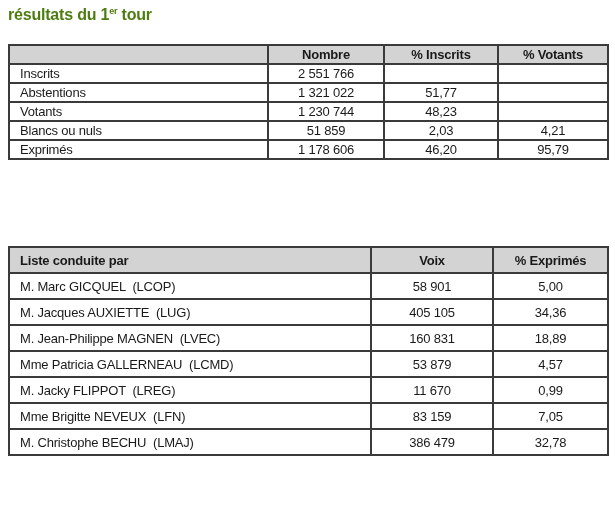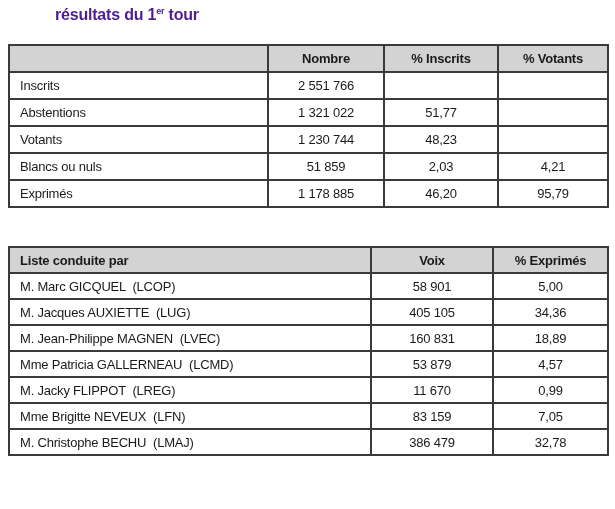--- a/index.html
+++ b/index.html
@@ -14,22 +14,21 @@
     position: relative;
     width: 615px; height: 509px;
     background: #ffffff;
   }
   .page-title {
     position: absolute;
     left: 8px; top: 6px;
     font-size: 16px;
     font-weight: bold;
     letter-spacing: -0.2px;
-    color: #4c1d95;
-    margin-left: 47px;
+    color: #4d7c0f;
   }
   .page-title sup {
     font-size: 9px;
     vertical-align: super;
     line-height: 0;
   }
   table {
     position: absolute;
     left: 8px;
     width: 599px;
@@ -38,21 +37,21 @@
   }
   table.summary    { top: 44px; }
   table.candidates { top: 246px; }
   th, td {
     border: 2px solid #3a3a3a;
     font-size: 13px;
     letter-spacing: -0.2px;
     vertical-align: middle;
     overflow: hidden;
   }
-  table.summary th, table.summary td { height: 27px; }
+  table.summary th, table.summary td { height: 19px; }
   table.candidates th, table.candidates td { height: 26px; }
   th {
     background: #d3d3d3;
     font-weight: bold;
     text-align: center;
   }
   th.lbl { text-align: left; padding: 0 10px; }
   td.lbl {
     text-align: left;
     padding: 0 10px;
@@ -104,21 +103,21 @@
       <td class="num"></td>
     </tr>
     <tr>
       <td class="lbl">Blancs ou nuls</td>
       <td class="num">51 859</td>
       <td class="num">2,03</td>
       <td class="num">4,21</td>
     </tr>
     <tr>
       <td class="lbl">Exprimés</td>
-      <td class="num">1 178 885</td>
+      <td class="num">1 178 606</td>
       <td class="num">46,20</td>
       <td class="num">95,79</td>
     </tr>
   </tbody>
     </table>
 
   <table class="candidates">
     <colgroup>
       <col style="width:362px">
         <col style="width:122px">

